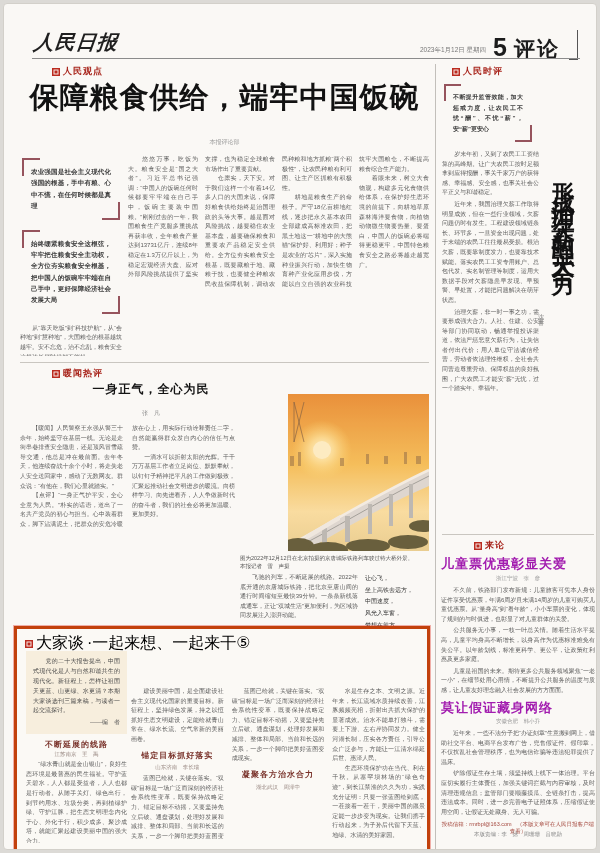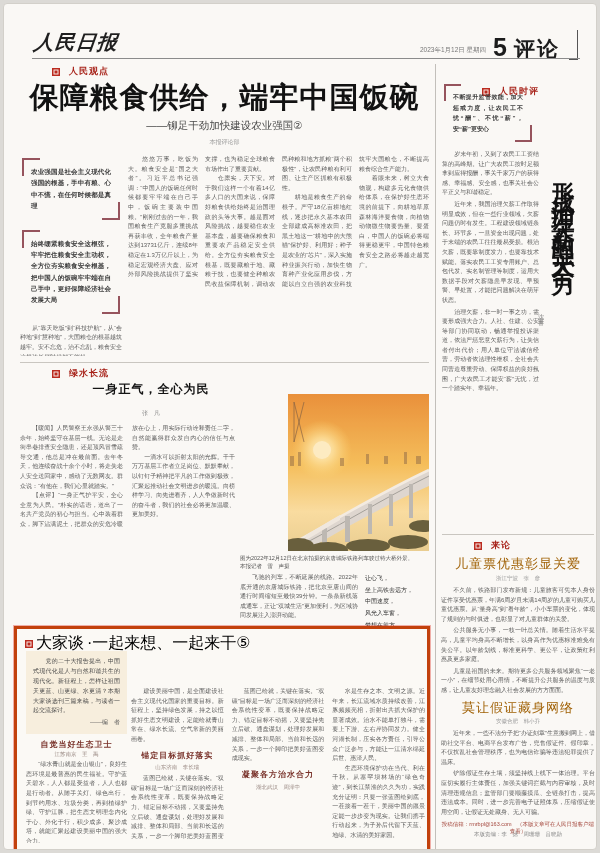--- a/index.html
+++ b/index.html
@@ -10,21 +10,21 @@
   
   .masthead { position:absolute; left:30px; top:25px; font-family:"Liberation Serif","DejaVu Serif",serif; font-style:italic; font-weight:bold; font-size:20px; color:#1f1f1f; transform:skewX(-6deg); letter-spacing:1px; }
   .header-rule { position:absolute; left:28px; right:16px; top:54px; border-top:1.5px solid #8b8b8b; }
   .header-right { position:absolute; right:18px; top:26px; display:flex; align-items:flex-end; gap:7px; }
   .hdate { font-size:6.5px; color:#777; padding-bottom:5px; }
   .hnum { font-size:25px; font-weight:800; color:#1c1c1c; line-height:1; }
   .hsec { font-size:21px; font-weight:800; color:#1c1c1c; line-height:1.1; letter-spacing:2px; }
   .hbracket { width:9px; height:30px; border-right:1.5px solid #555; border-bottom:1.5px solid #555; margin-left:2px; }
 
   
-  .kicker { position:absolute; display:flex; align-items:center; gap:9px;padding-left:32px; }
+  .kicker { position:absolute; display:flex; align-items:center; gap:3px;padding-left:32px; }
   .kicker .sq { width:8px; height:8px; background:#bb2b1f; box-shadow:inset 0 0 0 1.5px #bb2b1f, inset 0 0 0 2.5px #f6e8e4; }
   .kicker .kl { font-size:9px; font-weight:800; color:#a8241b; letter-spacing:1px; }
 
   .smalltxt { font-size:6px; line-height:1.6; color:#5c5c5c; text-align:justify; overflow:hidden; }
   .smalltxt p { text-indent:0; margin:0; }
   .hrule { border-top:1px solid #c9c6c0; position:absolute; }
   .vrule { border-left:1px solid #c2bfba; position:absolute; }
 
   
   .lead-title { position:absolute; left:16px; width:409px; top:74px; text-align:center; font-size:29px; font-weight:800; color:#121212; letter-spacing:1px; }
@@ -49,21 +49,21 @@
 
   
   .sp-quote { position:relative; position:absolute; left:440px; top:80px; width:88px; padding:8px 9px; font-size:6px; font-weight:700; color:#3f3f3f; line-height:1.75; text-align:justify; }
   .sp-quote::before { content:""; position:absolute; left:0; top:0; width:15px; height:15px; border-left:2px solid #96545d; border-top:2px solid #96545d; }
   .sp-quote::after { content:""; position:absolute; right:0; bottom:0; width:15px; height:15px; border-right:2px solid #96545d; border-bottom:2px solid #96545d; }
   .sp-body { position:absolute; left:438px; top:146px; width:97px; height:376px; }
   .sp-body p + p, .la-body p + p { margin-top:2px; }
   .sp-title { position:absolute; left:545px; top:160px; height:368px; writing-mode:vertical-rl; font-size:23px; font-weight:800; color:#111; letter-spacing:9px; line-height:1.2; }
   .sp-byline { position:absolute; left:532px; top:305px; writing-mode:vertical-rl; font-size:6px; color:#777; letter-spacing:3px; }
 
-  .la-title { position:absolute; left:437px; width:154px; text-align:center; font-size:13px; font-weight:400; color:#a16207; letter-spacing:1px; }
+  .la-title { position:absolute; left:437px; width:154px; text-align:left; font-size:13px; font-weight:700; color:#a21caf; letter-spacing:1px; }
   .la-byline { position:absolute; left:437px; width:154px; text-align:center; font-size:5.5px; color:#999; }
   .la-body { position:absolute; left:437px; width:154px; overflow:hidden; }
   .footer1 { position:absolute; left:437px; width:154px; top:817px; text-align:center; font-size:5.5px; color:#a5493f; }
   .footer2 { position:absolute; left:437px; width:154px; top:827px; text-align:center; font-size:5.5px; color:#8c8c8c; }
 
   
   .djt { position:absolute; left:10px; top:622px; width:416px; height:226px; border:3px solid #c2410c; background:#fbf9f5; box-shadow:0 0 0 1px rgba(221,37,23,.35); }
   .djt-kicker { position:absolute; left:8px; top:4px; display:flex; align-items:center; gap:3px; }
   .djt-title { position:absolute; left:114px; width:292px; top:25px; text-align:center; font-size:20px; font-weight:800; color:#121212; letter-spacing:0.5px; }
   .djt-left { position:absolute; left:9px; top:22px; width:101px; height:192px; overflow:hidden; }
@@ -86,40 +86,39 @@
     <span class="hsec">评论</span>
     <span class="hbracket"></span>
   </div>
   <div class="header-rule"></div>
 
   <div class="kicker" style="left:16px; top:61px;">
     <span class="sq"></span>
     <span class="kl">人民观点</span>
   </div>
   <div class="lead-title">保障粮食供给，端牢中国饭碗</div>
-  <div class="lead-sub">——铆足干劲加快建设农业强国②</div>
   <div class="lead-byline">本报评论部</div>
 
   <div class="qcol">
     <div class="qbox">农业强国是社会主义现代化强国的根基，手中有粮、心中不慌，在任何时候都是真理</div>
     <div class="qbox">始终绷紧粮食安全这根弦，牢牢把住粮食安全主动权，全方位夯实粮食安全根基，把中国人的饭碗牢牢端在自己手中，更好保障经济社会发展大局</div>
     <div class="smalltxt">　　从“靠天吃饭”到“科技护航”，从“会种地”到“慧种地”，大国粮仓的根基越筑越牢。安不忘危，治不忘乱，粮食安全这根弦任何时候都不能松。</div>
   </div>
   <div class="lead-body smalltxt">
     <p>　　悠悠万事，吃饭为大。粮食安全是“国之大者”。习近平总书记强调：“中国人的饭碗任何时候都要牢牢端在自己手中，饭碗主要装中国粮。”刚刚过去的一年，我国粮食生产克服多重挑战再获丰收，全年粮食产量达到13731亿斤，连续8年稳定在1.3万亿斤以上，为稳定宏观经济大盘、应对外部风险挑战提供了坚实支撑，也为稳定全球粮食市场作出了重要贡献。</p>
     <p>　　仓廪实，天下安。对于我们这样一个有着14亿多人口的大国来说，保障好粮食供给始终是治国理政的头等大事。越是面对风险挑战，越要稳住农业基本盘，越要确保粮食和重要农产品稳定安全供给。全方位夯实粮食安全根基，既要藏粮于地、藏粮于技，也要健全种粮农民收益保障机制，调动农民种粮和地方抓粮“两个积极性”，让农民种粮有利可图、让主产区抓粮有积极性。</p>
     <p>　　耕地是粮食生产的命根子。严守18亿亩耕地红线，逐步把永久基本农田全部建成高标准农田，把黑土地这一“耕地中的大熊猫”保护好、利用好；种子是农业的“芯片”，深入实施种业振兴行动，加快生物育种产业化应用步伐，方能以自立自强的农业科技筑牢大国粮仓，不断提高粮食综合生产能力。</p>
     <p>　　着眼未来，树立大食物观，构建多元化食物供给体系，在保护好生态环境的前提下，向耕地草原森林海洋要食物，向植物动物微生物要热量、要蛋白，中国人的饭碗必将端得更稳更牢，中国特色粮食安全之路必将越走越宽广。</p>
   </div>
 
   <div class="hrule" style="left:16px; width:409px; top:358px;"></div>
 
   <div class="kicker" style="left:16px; top:363px;">
     <span class="sq"></span>
-    <span class="kl">绿水长流</span>
+    <span class="kl">暖闻热评</span>
   </div>
   <div class="warm-title">一身正气，全心为民</div>
   <div class="warm-byline">张　凡</div>
   <div class="warm-body smalltxt">
     <p>　　【暖闻】人民警察王永强从警三十余年，始终坚守在基层一线。无论是走街串巷排查安全隐患，还是顶风冒雪疏导交通，他总是冲在最前面。去年冬天，他连续奋战十余个小时，将走失老人安全送回家中，感动了无数网友。群众说：“有他在，我们心里就踏实。”</p>
     <p>　　【点评】“一身正气护平安，全心全意为人民。”朴实的话语，道出了一名共产党员的初心与担当。心中装着群众，脚下沾满泥土，把群众的安危冷暖放在心上，用实际行动诠释责任二字，自然能赢得群众发自内心的信任与点赞。</p>
     <p>　　一滴水可以折射太阳的光辉。千千万万基层工作者立足岗位、默默奉献，以钉钉子精神把平凡的工作做到极致，汇聚起推动社会文明进步的暖流。向榜样学习、向先进看齐，人人争做新时代的奋斗者，我们的社会必将更加温暖、更加美好。</p>
   </div>
 
   <div class="photo">
@@ -182,21 +181,21 @@
       <div>坐上高铁去远方，</div>
       <div>中国速度，</div>
       <div>风光入车窗，</div>
       <div>梦想在前方。</div>
       <div class="sign">——编　者</div>
     </div>
   </div>
 
   <div class="vrule" style="left:431px; top:60px; height:786px;"></div>
 
-  <div class="kicker" style="left:446px; top:61px;margin-top:20px;">
+  <div class="kicker" style="left:416px; top:61px;">
     <span class="sq"></span>
     <span class="kl">人民时评</span>
   </div>
   <div class="sp-quote">不断提升监管效能，加大惩戒力度，让农民工不忧“酬”、不忧“薪”，安“薪”更安心</div>
   <div class="sp-body smalltxt">
     <p>　　岁末年初，又到了农民工工资结算的高峰期。让广大农民工按时足额拿到应得报酬，事关千家万户的获得感、幸福感、安全感，也事关社会公平正义与和谐稳定。</p>
     <p>　　近年来，我国治理欠薪工作取得明显成效，但在一些行业领域，欠薪问题仍时有发生。工程建设领域链条长、环节多，一旦资金出现问题，处于末端的农民工往往最易受损。根治欠薪，既要靠制度发力，也要靠技术赋能。落实农民工工资专用账户、总包代发、实名制管理等制度，运用大数据手段对欠薪隐患早发现、早预警、早处置，才能把问题解决在萌芽状态。</p>
     <p>　　治理欠薪，非一时一事之功，需要形成强大合力。人社、住建、公安等部门协同联动，畅通举报投诉渠道，依法严惩恶意欠薪行为，让失信者付出代价；用人单位守法诚信经营，劳动者依法理性维权，全社会共同营造尊重劳动、保障权益的良好氛围，广大农民工才能安“薪”无忧，过一个踏实年、幸福年。</p>
   </div>
   <div class="sp-title">形成治理欠薪的强大合力</div>
@@ -232,21 +231,21 @@
       <span class="sq" style="width:8px;height:8px;background:#bb2b1f;box-shadow:inset 0 0 0 1.5px #bb2b1f, inset 0 0 0 2.5px #f6e8e4;"></span>
       <span class="kl">大家谈</span>
       <span class="ks">·一起来想、一起来干⑤</span>
     </div>
 
     <div class="djt-left">
       <div class="editor-box">
         <span>　　党的二十大报告提出，中国式现代化是人与自然和谐共生的现代化。新征程上，怎样让祖国天更蓝、山更绿、水更清？本期大家谈选刊三篇来稿，与读者一起交流探讨。</span>
         <div class="sign">——编　者</div>
       </div>
-      <div class="subhead">自觉当好生态卫士</div>
+      <div class="subhead">不断延展的线路</div>
       <div class="sub-by">江苏南京　王　禹</div>
       <div class="smalltxt">　　“绿水青山就是金山银山”，良好生态环境是最普惠的民生福祉。守护蓝天碧水，人人都是受益者，人人也都是行动者。从随手关灯、绿色出行，到节约用水、垃圾分类，再到植绿护绿、守护江豚，把生态文明理念内化于心、外化于行，积少成多、聚沙成塔，就能汇聚起建设美丽中国的强大合力。</div>
     </div>
 
     <div class="djt-cols">
       <div class="djt-col smalltxt">
         <p>　　建设美丽中国，是全面建设社会主义现代化国家的重要目标。新征程上，坚持绿色发展，持之以恒抓好生态文明建设，定能绘就青山常在、绿水长流、空气常新的美丽画卷。</p>
         <div class="subhead">锚定目标抓好落实</div>
         <div class="sub-by">山东济南　李长瑞</div>
         <p>　　蓝图已绘就，关键在落实。“双碳”目标是一场广泛而深刻的经济社会系统性变革，既要保持战略定力、锚定目标不动摇，又要坚持先立后破、通盘谋划，处理好发展和减排、整体和局部、当前和长远的关系，一步一个脚印把美好蓝图变成现实。</p>

